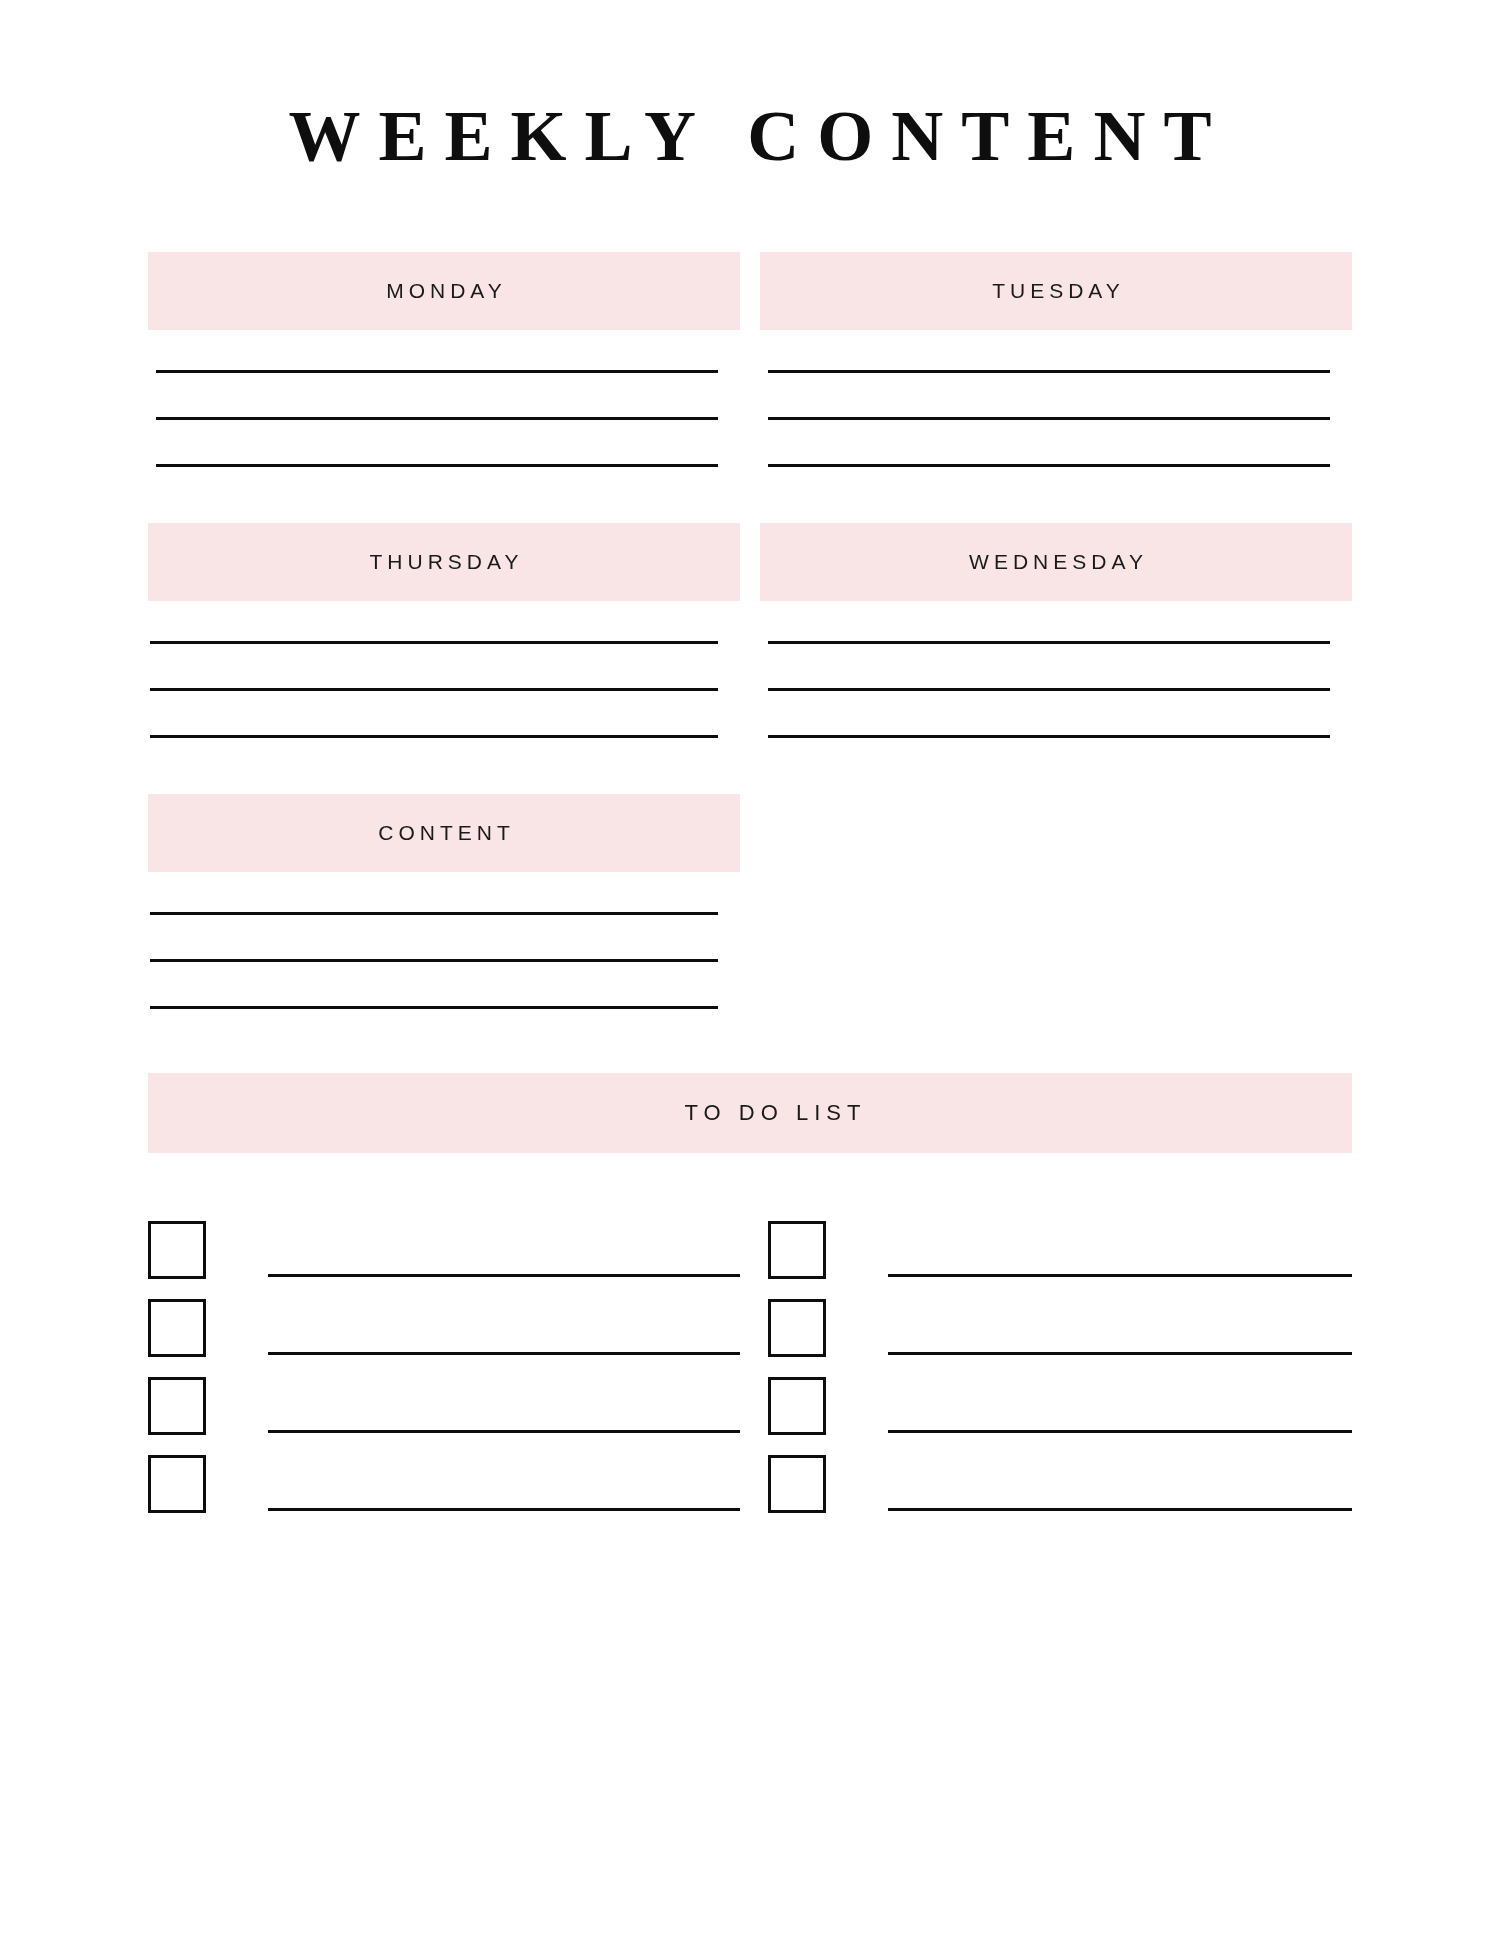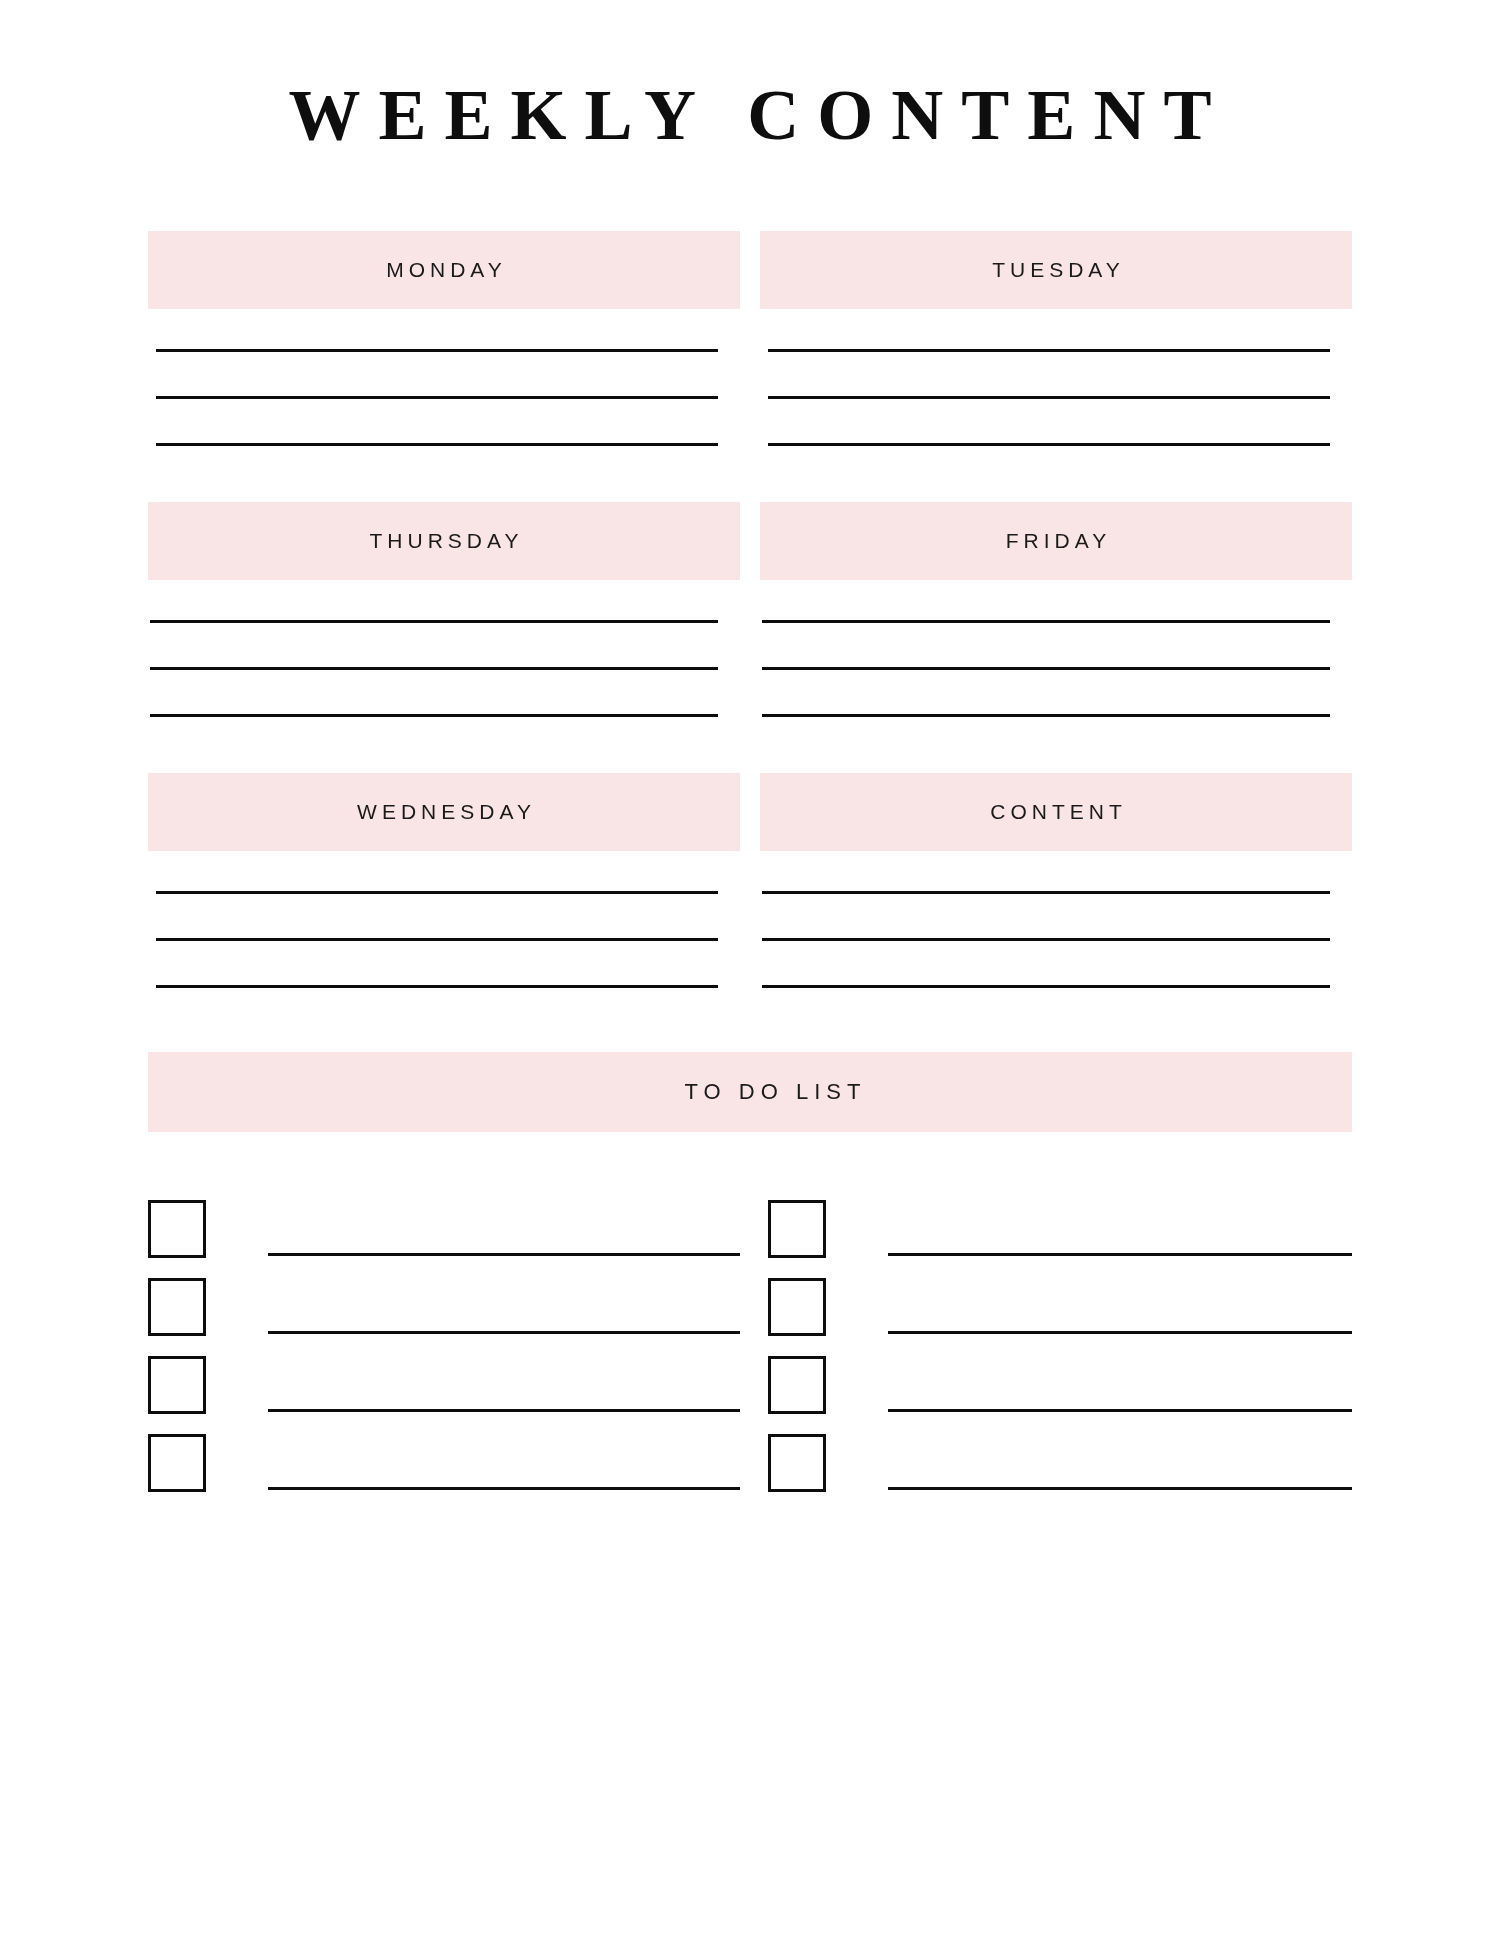--- a/index.html
+++ b/index.html
@@ -16,21 +16,21 @@
   }
   .page {
     position: relative;
     width: 1500px;
     height: 1941px;
     box-sizing: border-box;
     padding: 0 148px;
   }
   .title {
     margin: 0;
-    padding-top: 79px;
+    padding-top: 100px;
     text-align: center;
     font-family: "Liberation Serif", serif;
     font-weight: 700;
     font-size: 72px;
     letter-spacing: 18px;
     text-indent: 18px;
     line-height: 1;
     color: #0e0e0e;
     white-space: nowrap;
   }
@@ -153,30 +153,20 @@
       <div class="day-header">
         <span class="label">THURSDAY</span>
       </div>
       <div class="lines">
         <div class="line indent-b"></div>
         <div class="line indent-b"></div>
         <div class="line indent-b"></div>
       </div>
     </div>
 
-    <div class="day-block">
-      <div class="day-header">
-        <span class="label">FRIDAY</span>
-      </div>
-      <div class="lines">
-        <div class="line indent-b"></div>
-        <div class="line indent-b"></div>
-        <div class="line indent-b"></div>
-      </div>
-    </div>
 
     <div class="day-block">
       <div class="day-header">
         <span class="label">WEDNESDAY</span>
       </div>
       <div class="lines">
         <div class="line indent-a"></div>
         <div class="line indent-a"></div>
         <div class="line indent-a"></div>
       </div>

